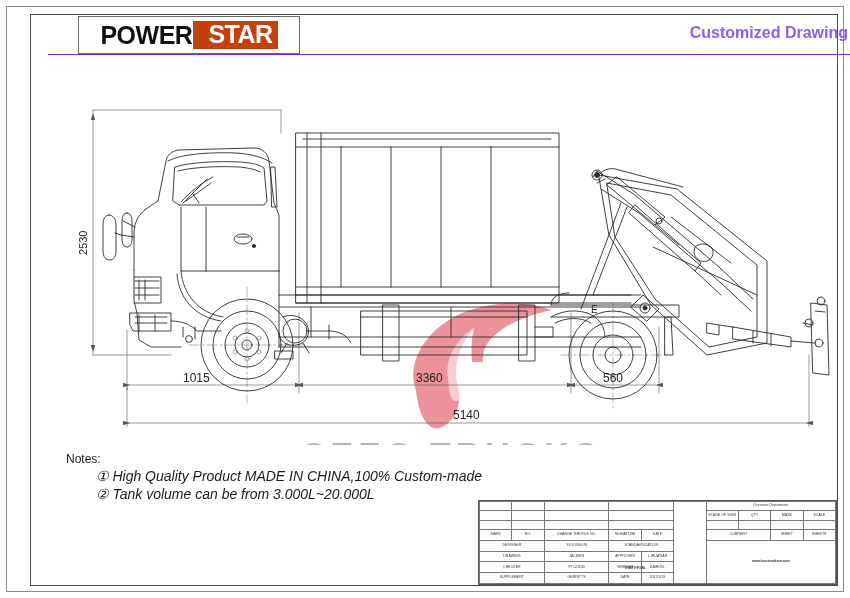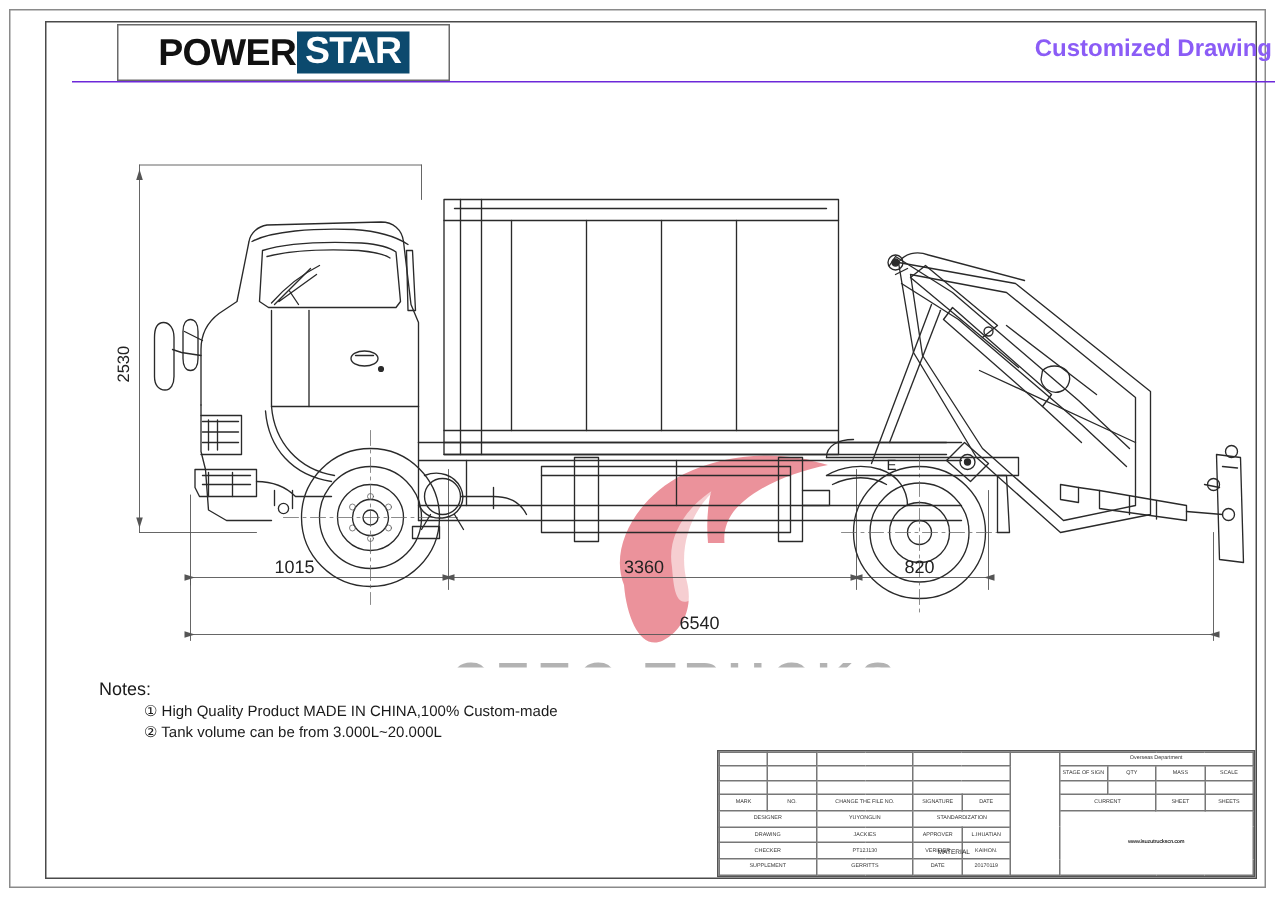--- a/index.html
+++ b/index.html
@@ -6,39 +6,39 @@
   body{width:850px;height:598px;font-family:"Liberation Sans",sans-serif;overflow:hidden;}
   .page{position:relative;width:850px;height:598px;background:#fff;box-sizing:border-box;}
   .outer-frame{position:absolute;left:6px;top:6px;width:838px;height:586px;border:1px solid #8a8a8a;box-sizing:border-box;}
   .inner-frame{position:absolute;left:30px;top:14px;width:808px;height:572px;border:1px solid #4a4a4a;box-sizing:border-box;}
 
   
   .hdr{position:absolute;left:48px;top:15px;width:806px;height:40px;border-bottom:1px solid #6d28d9;box-sizing:border-box;}
   .logo-box{position:absolute;left:30px;top:1px;width:222px;height:38px;border:1px solid #6a6a6a;box-sizing:border-box;display:flex;align-items:center;justify-content:center;background:#fff;}
   .logo-text{font-weight:bold;font-size:25px;letter-spacing:-0.5px;line-height:1;display:flex;align-items:center;}
   .logo-power{color:#111;font-family:"Liberation Sans",sans-serif;}
-  .logo-star{color:#fff;background:#0c4a6e;padding:1px 5px 2px 5px;margin-left:1px;}
+  .logo-star{color:#fff;background:#c2410c;padding:1px 5px 2px 15px;margin-left:1px;}
   .hdr-title{position:absolute;right:6px;top:9px;font-size:16px;font-weight:bold;color:#8b5cf6;}
 
   
   .canvas{position:absolute;left:31px;top:55px;width:806px;height:390px;overflow:hidden;}
   svg.draw{position:absolute;left:0;top:0;}
 
   
   .wm-logo{position:absolute;left:355px;top:215px;width:180px;height:190px;pointer-events:none;}
   .wm-text{position:absolute;left:270px;top:380px;font-size:34px;font-weight:bold;letter-spacing:5px;color:#9a9a9a;opacity:.75;font-family:"Liberation Sans",sans-serif;pointer-events:none;}
 
   
   .dim{position:absolute;font-size:12px;color:#222;font-family:"Liberation Sans",sans-serif;}
   .dim-v{position:absolute;font-size:11px;color:#222;transform:rotate(-90deg);transform-origin:left top;white-space:nowrap;}
 
   
   .notes{position:absolute;left:66px;top:452px;width:420px;color:#1a1a1a;}
   .notes-title{font-size:12px;margin-bottom:0;}
-  .note-line{font-size:10px;margin:2px 0 2px 30px;white-space:nowrap;}
+  .note-line{font-size:14px;margin:2px 0 2px 30px;white-space:nowrap;font-style:italic;}
 
   
   .tb{position:absolute;left:478px;top:500px;width:359px;height:85px;border:1px solid #555;box-sizing:border-box;background:#fff;}
   .tb table{border-collapse:collapse;width:100%;height:100%;table-layout:fixed;}
   .tb td{border:1px solid #777;font-size:3.6px;text-align:center;color:#333;padding:0;line-height:1;overflow:hidden;font-family:"Liberation Sans",sans-serif;}
   .lbl{font-size:4.2px;color:#222;}
   .dept{font-size:11px;color:#111;font-weight:normal;}
   .url{font-size:11.5px;font-weight:bold;color:#111;letter-spacing:-0.2px;}
   .blank{border:1px solid #777;}
 </style>
@@ -261,22 +261,22 @@
         <path d="M688 270 L702 272"></path>
         <path d="M676 268 L688 270 l0 10 l-12 -2 Z"></path>
 
         <text x="560" y="258" font-size="10" fill="#222" font-family="Liberation Sans, sans-serif" stroke="none">E</text>
       </g>
     </svg>
 
     <div class="dim-v" style="left:46px;top:200px;">2530</div>
     <div class="dim" style="left:152px;top:316px;">1015</div>
     <div class="dim" style="left:385px;top:316px;">3360</div>
-    <div class="dim" style="left:572px;top:316px;">820</div>
-    <div class="dim" style="left:422px;top:353px;">6540</div>
+    <div class="dim" style="left:572px;top:316px;">560</div>
+    <div class="dim" style="left:422px;top:353px;">5140</div>
   </div>
 
   <div class="notes">
     <div class="notes-title">Notes:</div>
     <div class="note-line">① High Quality Product MADE IN CHINA,100% Custom-made</div>
     <div class="note-line">② Tank volume can be from 3.000L~20.000L</div>
   </div>
 
   <div class="tb">
     <table>

